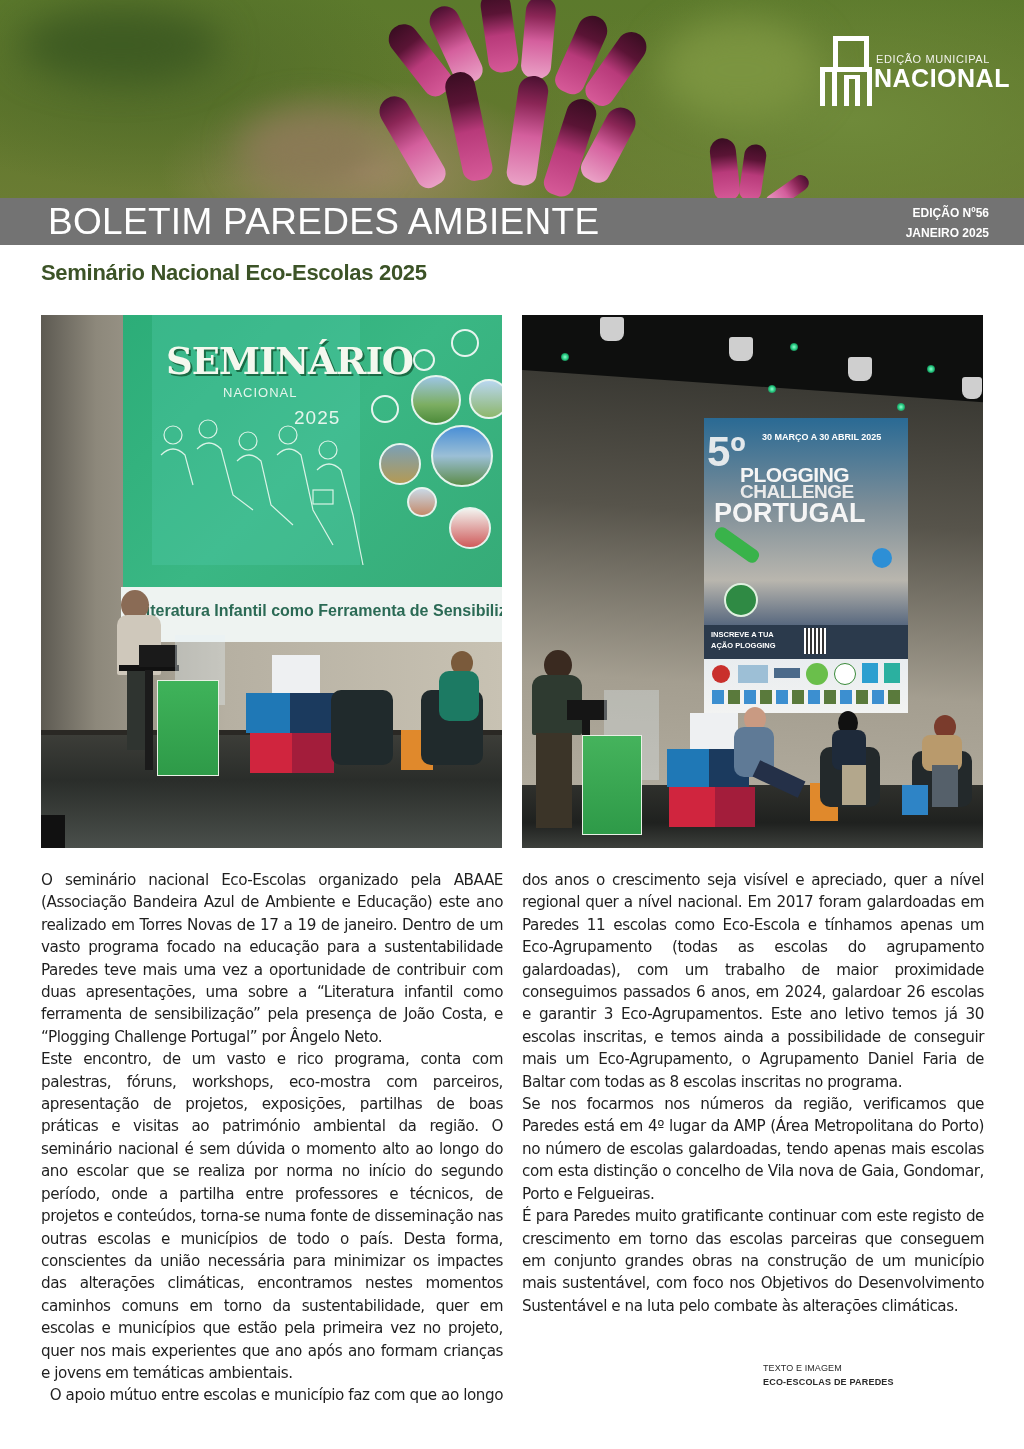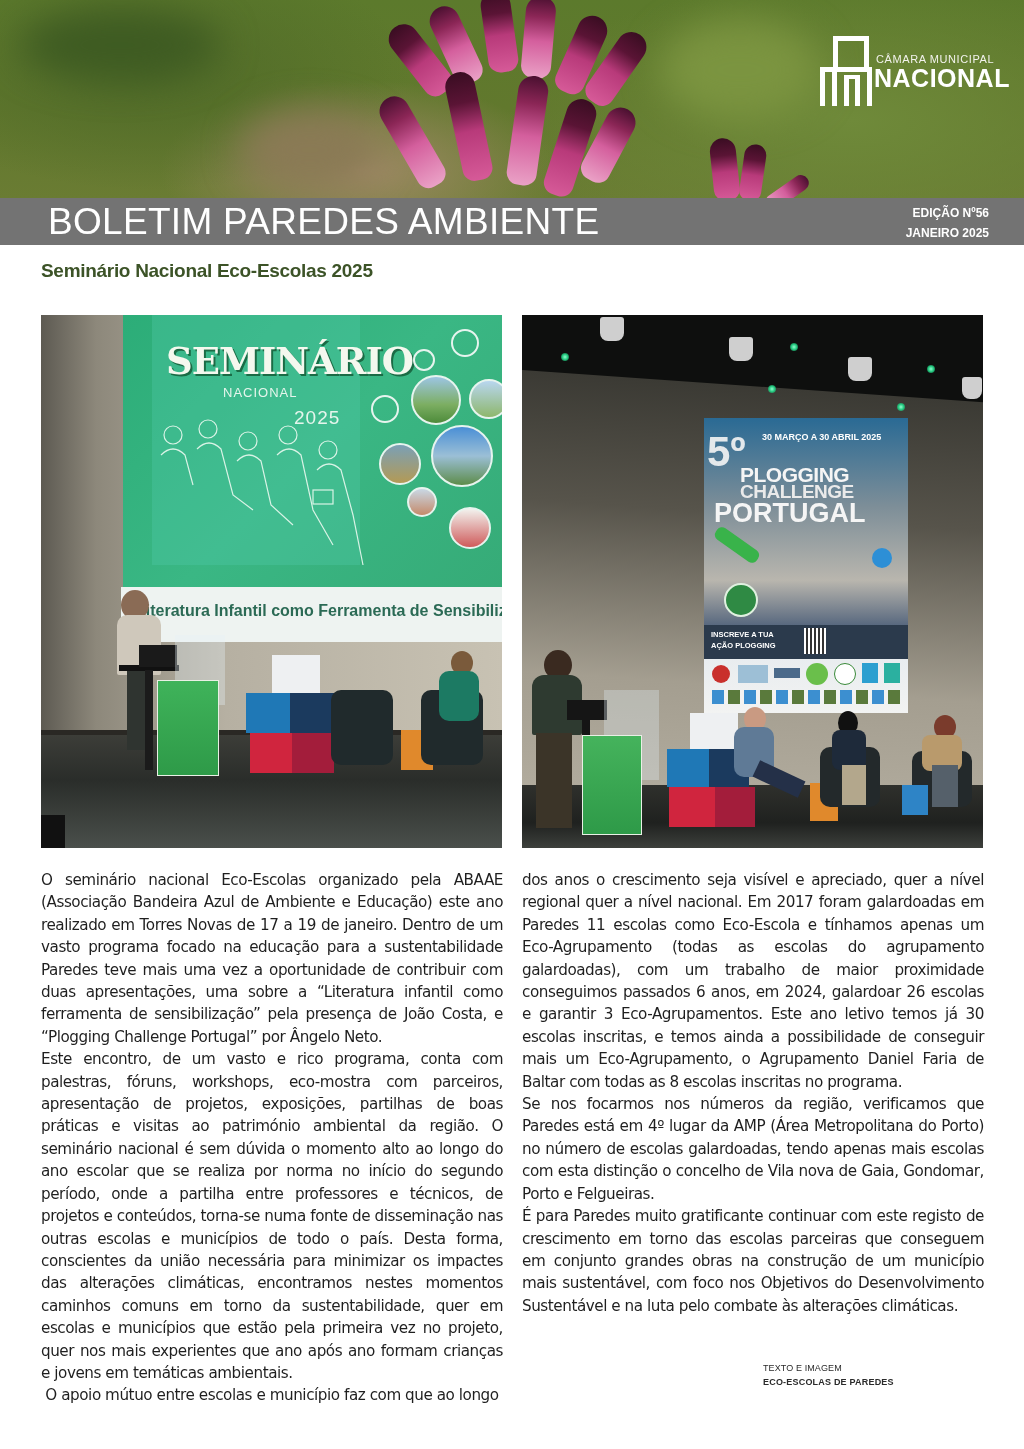--- a/index.html
+++ b/index.html
@@ -47,21 +47,21 @@
     position: absolute; left: 48px; top: 3px; font-size: 37px; color: #ffffff; letter-spacing: 0.3px;
     font-family: "Liberation Sans", sans-serif; white-space: nowrap;
   }
   .title-bar .edition {
     position: absolute; right: 35px; top: 5px; font-size: 12px; font-weight: bold; color: #ffffff;
     text-align: right; line-height: 20px; white-space: nowrap;
   }
 
   
   .headline {
-    position: absolute; left: 41px; top: 260px; font-size: 19px; font-weight: bold; color: #3c5327;
+    position: absolute; left: 41px; top: 260px; font-size: 22px; font-weight: bold; color: #3c5327;
     letter-spacing: -0.3px; white-space: nowrap;
   }
 
   
   .photo { position: absolute; overflow: hidden; }
   .photo-left { left: 41px; top: 315px; width: 461px; height: 533px; background: #77736a; }
   .photo-right { left: 522px; top: 315px; width: 461px; height: 533px; background: #1c1c1a; }
 
   
   .pl-wall { position: absolute; left: 0; top: 0; width: 461px; height: 440px;
@@ -149,21 +149,21 @@
       <rect x="13" y="0" width="5" height="33" fill="#ffffff"></rect>
       <rect x="44" y="0" width="5" height="33" fill="#ffffff"></rect>
       <rect x="0" y="31" width="52" height="5" fill="#ffffff"></rect>
       <rect x="0" y="31" width="5" height="39" fill="#ffffff"></rect>
       <rect x="12" y="31" width="5" height="39" fill="#ffffff"></rect>
       <rect x="24" y="39" width="5" height="31" fill="#ffffff"></rect>
       <rect x="35" y="39" width="5" height="31" fill="#ffffff"></rect>
       <rect x="47" y="31" width="5" height="39" fill="#ffffff"></rect>
       <rect x="24" y="39" width="16" height="4" fill="#ffffff"></rect>
     </svg>
-    <span class="logo-text-small">CÂMARA MUNICIPAL</span>
+    <span class="logo-text-small">EDIÇÃO MUNICIPAL</span>
     <span class="logo-text-big">NACIONAL</span>
   </div>
 </div>
 
 <div class="title-bar">
   <div class="bulletin-title">BOLETIM PAREDES AMBIENTE</div>
   <div class="edition">
     <div>EDIÇÃO Nº56</div>
     <div>JANEIRO 2025</div>
   </div>
@@ -301,21 +301,21 @@
   <div class="blk" style="left:390px;top:436px;width:60px;height:56px;border-radius:10px;background:#23292b;"></div>
   <div class="blk" style="left:412px;top:400px;width:22px;height:24px;border-radius:50%;background:#7a3b2c;"></div>
   <div class="blk" style="left:400px;top:420px;width:40px;height:36px;border-radius:8px;background:#b99a6c;"></div>
   <div class="blk" style="left:410px;top:450px;width:26px;height:42px;background:#55606a;"></div>
   <div class="blk" style="left:380px;top:470px;width:26px;height:30px;background:#2e84c6;"></div>
 </div>
 
 <div class="col col-left">
   <p>O seminário nacional Eco-Escolas organizado pela ABAAE (Associação Bandeira Azul de Ambiente e Educação) este ano realizado em Torres Novas de 17 a 19 de janeiro. Dentro de um vasto programa focado na educação para a sustentabilidade Paredes teve mais uma vez a oportunidade de contribuir com duas apresentações, uma sobre a “Literatura infantil como ferramenta de sensibilização” pela presença de João Costa, e “Plogging Challenge Portugal” por Ângelo Neto.</p>
   <p>Este encontro, de um vasto e rico programa, conta com palestras, fóruns, workshops, eco-mostra com parceiros, apresentação de projetos, exposições, partilhas de boas práticas e visitas ao património ambiental da região. O seminário nacional é sem dúvida o momento alto ao longo do ano escolar que se realiza por norma no início do segundo período, onde a partilha entre professores e técnicos, de projetos e conteúdos, torna-se numa fonte de disseminação nas outras escolas e municípios de todo o país. Desta forma, conscientes da união necessária para minimizar os impactes das alterações climáticas, encontramos nestes momentos caminhos comuns em torno da sustentabilidade, quer em escolas e municípios que estão pela primeira vez no projeto, quer nos mais experientes que ano após ano formam crianças e jovens em temáticas ambientais.</p>
-  <p style="text-align:center;">O apoio mútuo entre escolas e município faz com que ao longo</p>
+  <p style="text-align:right;">O apoio mútuo entre escolas e município faz com que ao longo</p>
 </div>
 
 <div class="col col-right">
   <p>dos anos o crescimento seja visível e apreciado, quer a nível regional quer a nível nacional. Em 2017 foram galardoadas em Paredes 11 escolas como Eco-Escola e tínhamos apenas um Eco-Agrupamento (todas as escolas do agrupamento galardoadas), com um trabalho de maior proximidade conseguimos passados 6 anos, em 2024, galardoar 26 escolas e garantir 3 Eco-Agrupamentos. Este ano letivo temos já 30 escolas inscritas, e temos ainda a possibilidade de conseguir mais um Eco-Agrupamento, o Agrupamento Daniel Faria de Baltar com todas as 8 escolas inscritas no programa.</p>
   <p>Se nos focarmos nos números da região, verificamos que Paredes está em 4º lugar da AMP (Área Metropolitana do Porto) no número de escolas galardoadas, tendo apenas mais escolas com esta distinção o concelho de Vila nova de Gaia, Gondomar, Porto e Felgueiras.</p>
   <p>É para Paredes muito gratificante continuar com este registo de crescimento em torno das escolas parceiras que conseguem em conjunto grandes obras na construção de um município mais sustentável, com foco nos Objetivos do Desenvolvimento Sustentável e na luta pelo combate às alterações climáticas.</p>
 </div>
 
 <div class="credits">
   <div class="lbl">TEXTO E IMAGEM</div>

